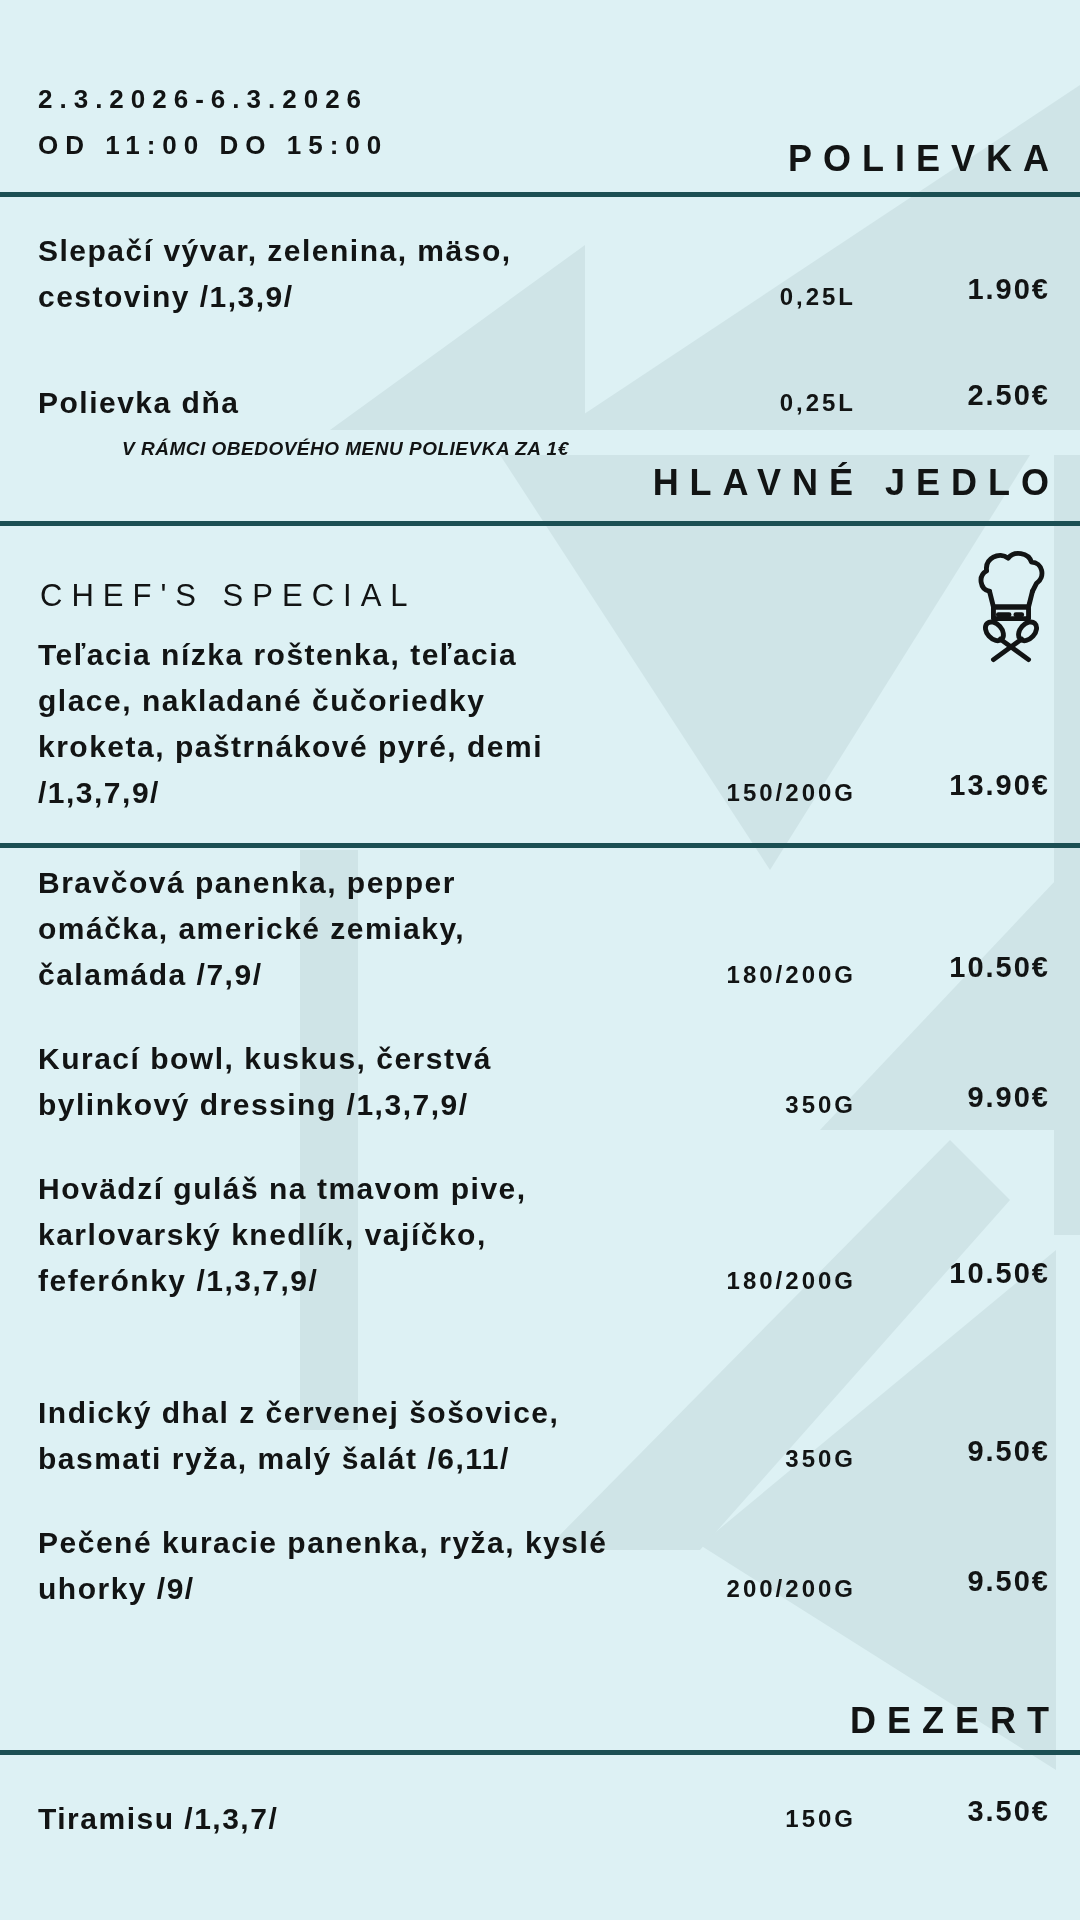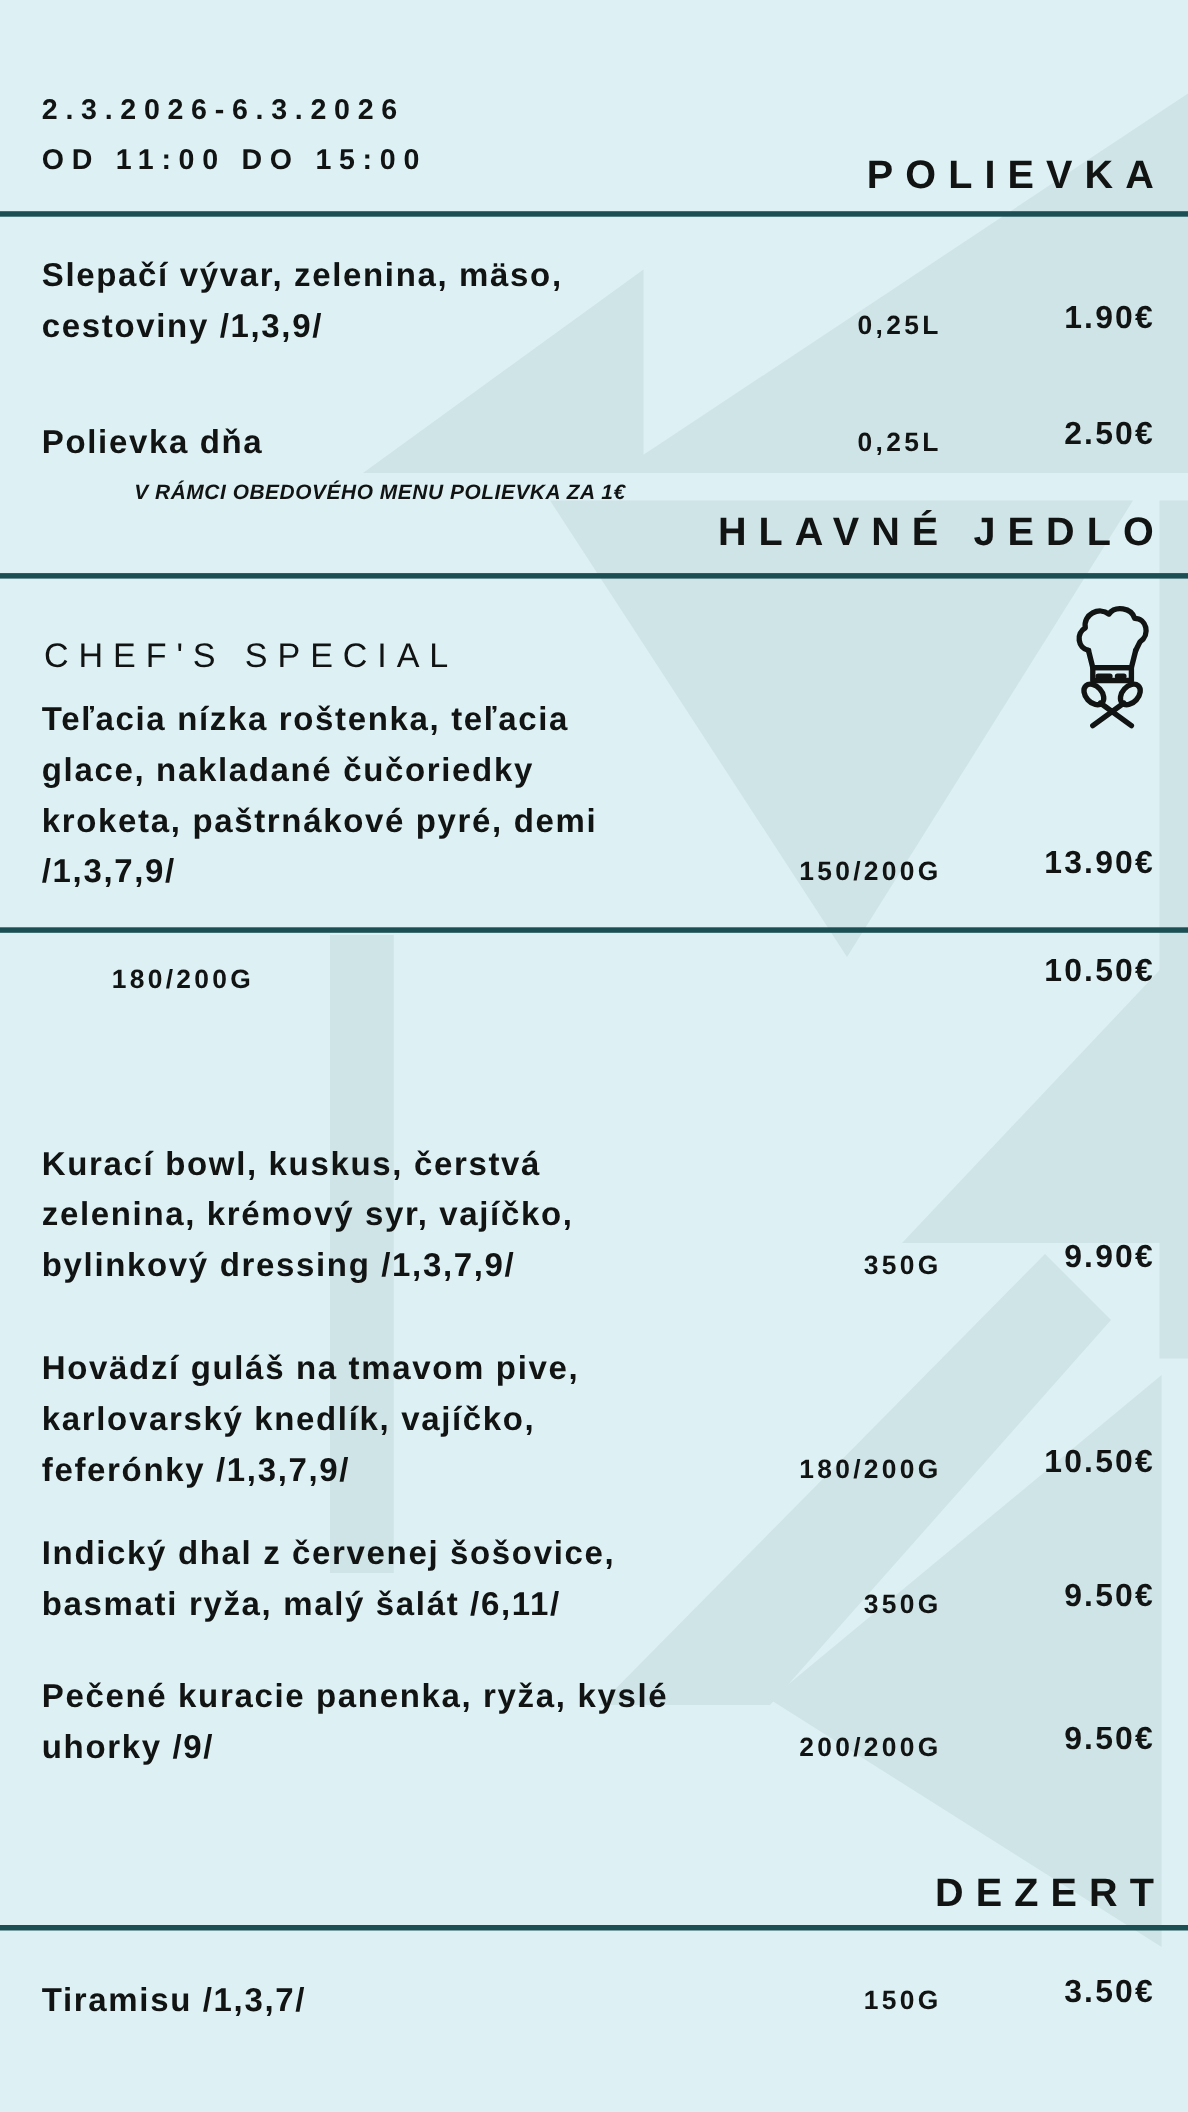--- a/index.html
+++ b/index.html
@@ -86,35 +86,39 @@
     <div>kroketa, paštrnákové pyré, demi</div>
     <div>/1,3,7,9/</div>
   </div>
   <div class="portion">150/200G</div>
   <div class="price">13.90€</div>
 </div>
 
 <div class="hr" style="top:843px"></div>
 
 <div class="row" style="top:860px">
+  <div class="names">
+    <div>Bravčová panenka, pepper</div>
+    <div>omáčka, americké zemiaky,</div>
+    <div>čalamáda /7,9/</div>
+  </div>
   <div class="portion">180/200G</div>
   <div class="price">10.50€</div>
 </div>
 
 <div class="row" style="top:1036px">
   <div class="names">
     <div>Kurací bowl, kuskus, čerstvá</div>
-    <div>zelenina, krémový syr, vajíčko,</div>
     <div>bylinkový dressing /1,3,7,9/</div>
   </div>
   <div class="portion">350G</div>
   <div class="price">9.90€</div>
 </div>
 
-<div class="row" style="top:1222px">
+<div class="row" style="top:1166px">
   <div class="names">
     <div>Hovädzí guláš na tmavom pive,</div>
     <div>karlovarský knedlík, vajíčko,</div>
     <div>feferónky /1,3,7,9/</div>
   </div>
   <div class="portion">180/200G</div>
   <div class="price">10.50€</div>
 </div>
 
 <div class="row" style="top:1390px">

